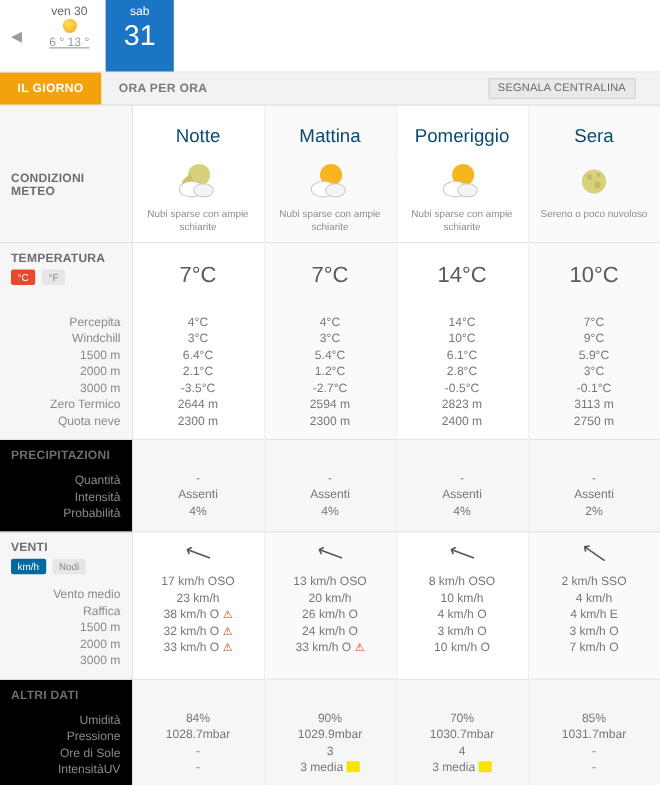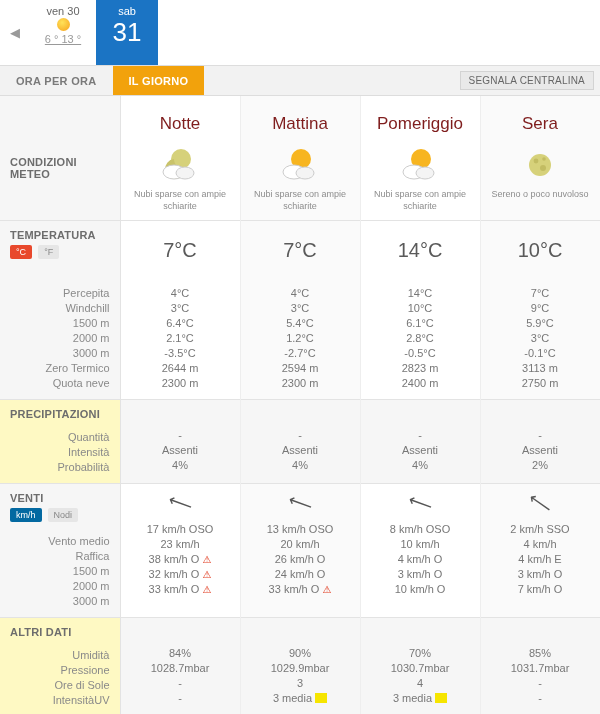--- a/index.html
+++ b/index.html
@@ -72,21 +72,21 @@
     font-weight: bold;
     color: #7a7a7a;
     letter-spacing: .3px;
   }
   .tab.active {
     background: #f2a20c;
     color: #fff;
   }
   .segnala {
     position: absolute;
-    right: 6px; top: 5px;
+    right: 22px; top: 5px;
     background: #e9e9e9;
     border: 1px solid #d3d3d3;
     font-size: 10px;
     color: #666;
     padding: 3px 8px;
     letter-spacing: .2px;
   }
 
   
   table.grid {
@@ -116,28 +116,28 @@
   .sub-list div { line-height: 15px; font-size: 11px; color: #8a8a8a; text-align: right; }
 
   .datacell {
     text-align: center;
     font-size: 11px;
     color: #777;
     padding: 8px 4px;
     border-right: 1px solid #eee;
   }
   .datacell.alt { background: #fafafa; }
-  tr.band td { background: #fef9c3; }
+  tr.band td { background: #000000; }
   tr.band td.datacell { background: #f6f6f6; }
 
   .rowsep td { border-top: 1px solid #e3e3e3; }
 
   .hdr-name {
     font-size: 17px;
-    color: #7f1d1d;
+    color: #0c4a6e;
     text-align: center;
     padding-top: 10px;
     font-weight: normal;
   }
   .cond-desc {
     font-size: 9px;
     color: #8d8d8d;
     text-align: center;
     line-height: 12px;
     padding: 0 6px 8px 6px;
@@ -182,22 +182,22 @@
       <div class="day-icon"><span class="sun-mini"></span></div>
       <div class="dtemp">6 ° 13 °</div>
     </div>
     <div class="day-cell selected">
       <div class="dname">sab</div>
       <div class="dnum">31</div>
     </div>
   </div>
 
   <div class="tabs">
+    <div class="tab active">IL GIORNO</div>
     <div class="tab">ORA PER ORA</div>
-    <div class="tab active">IL GIORNO</div>
     <div class="segnala">SEGNALA CENTRALINA</div>
   </div>
 
   <table class="grid">
     <colgroup>
       <col class="lbl">
         <col class="col">
         <col class="col">
         <col class="col">
         <col class="col">

